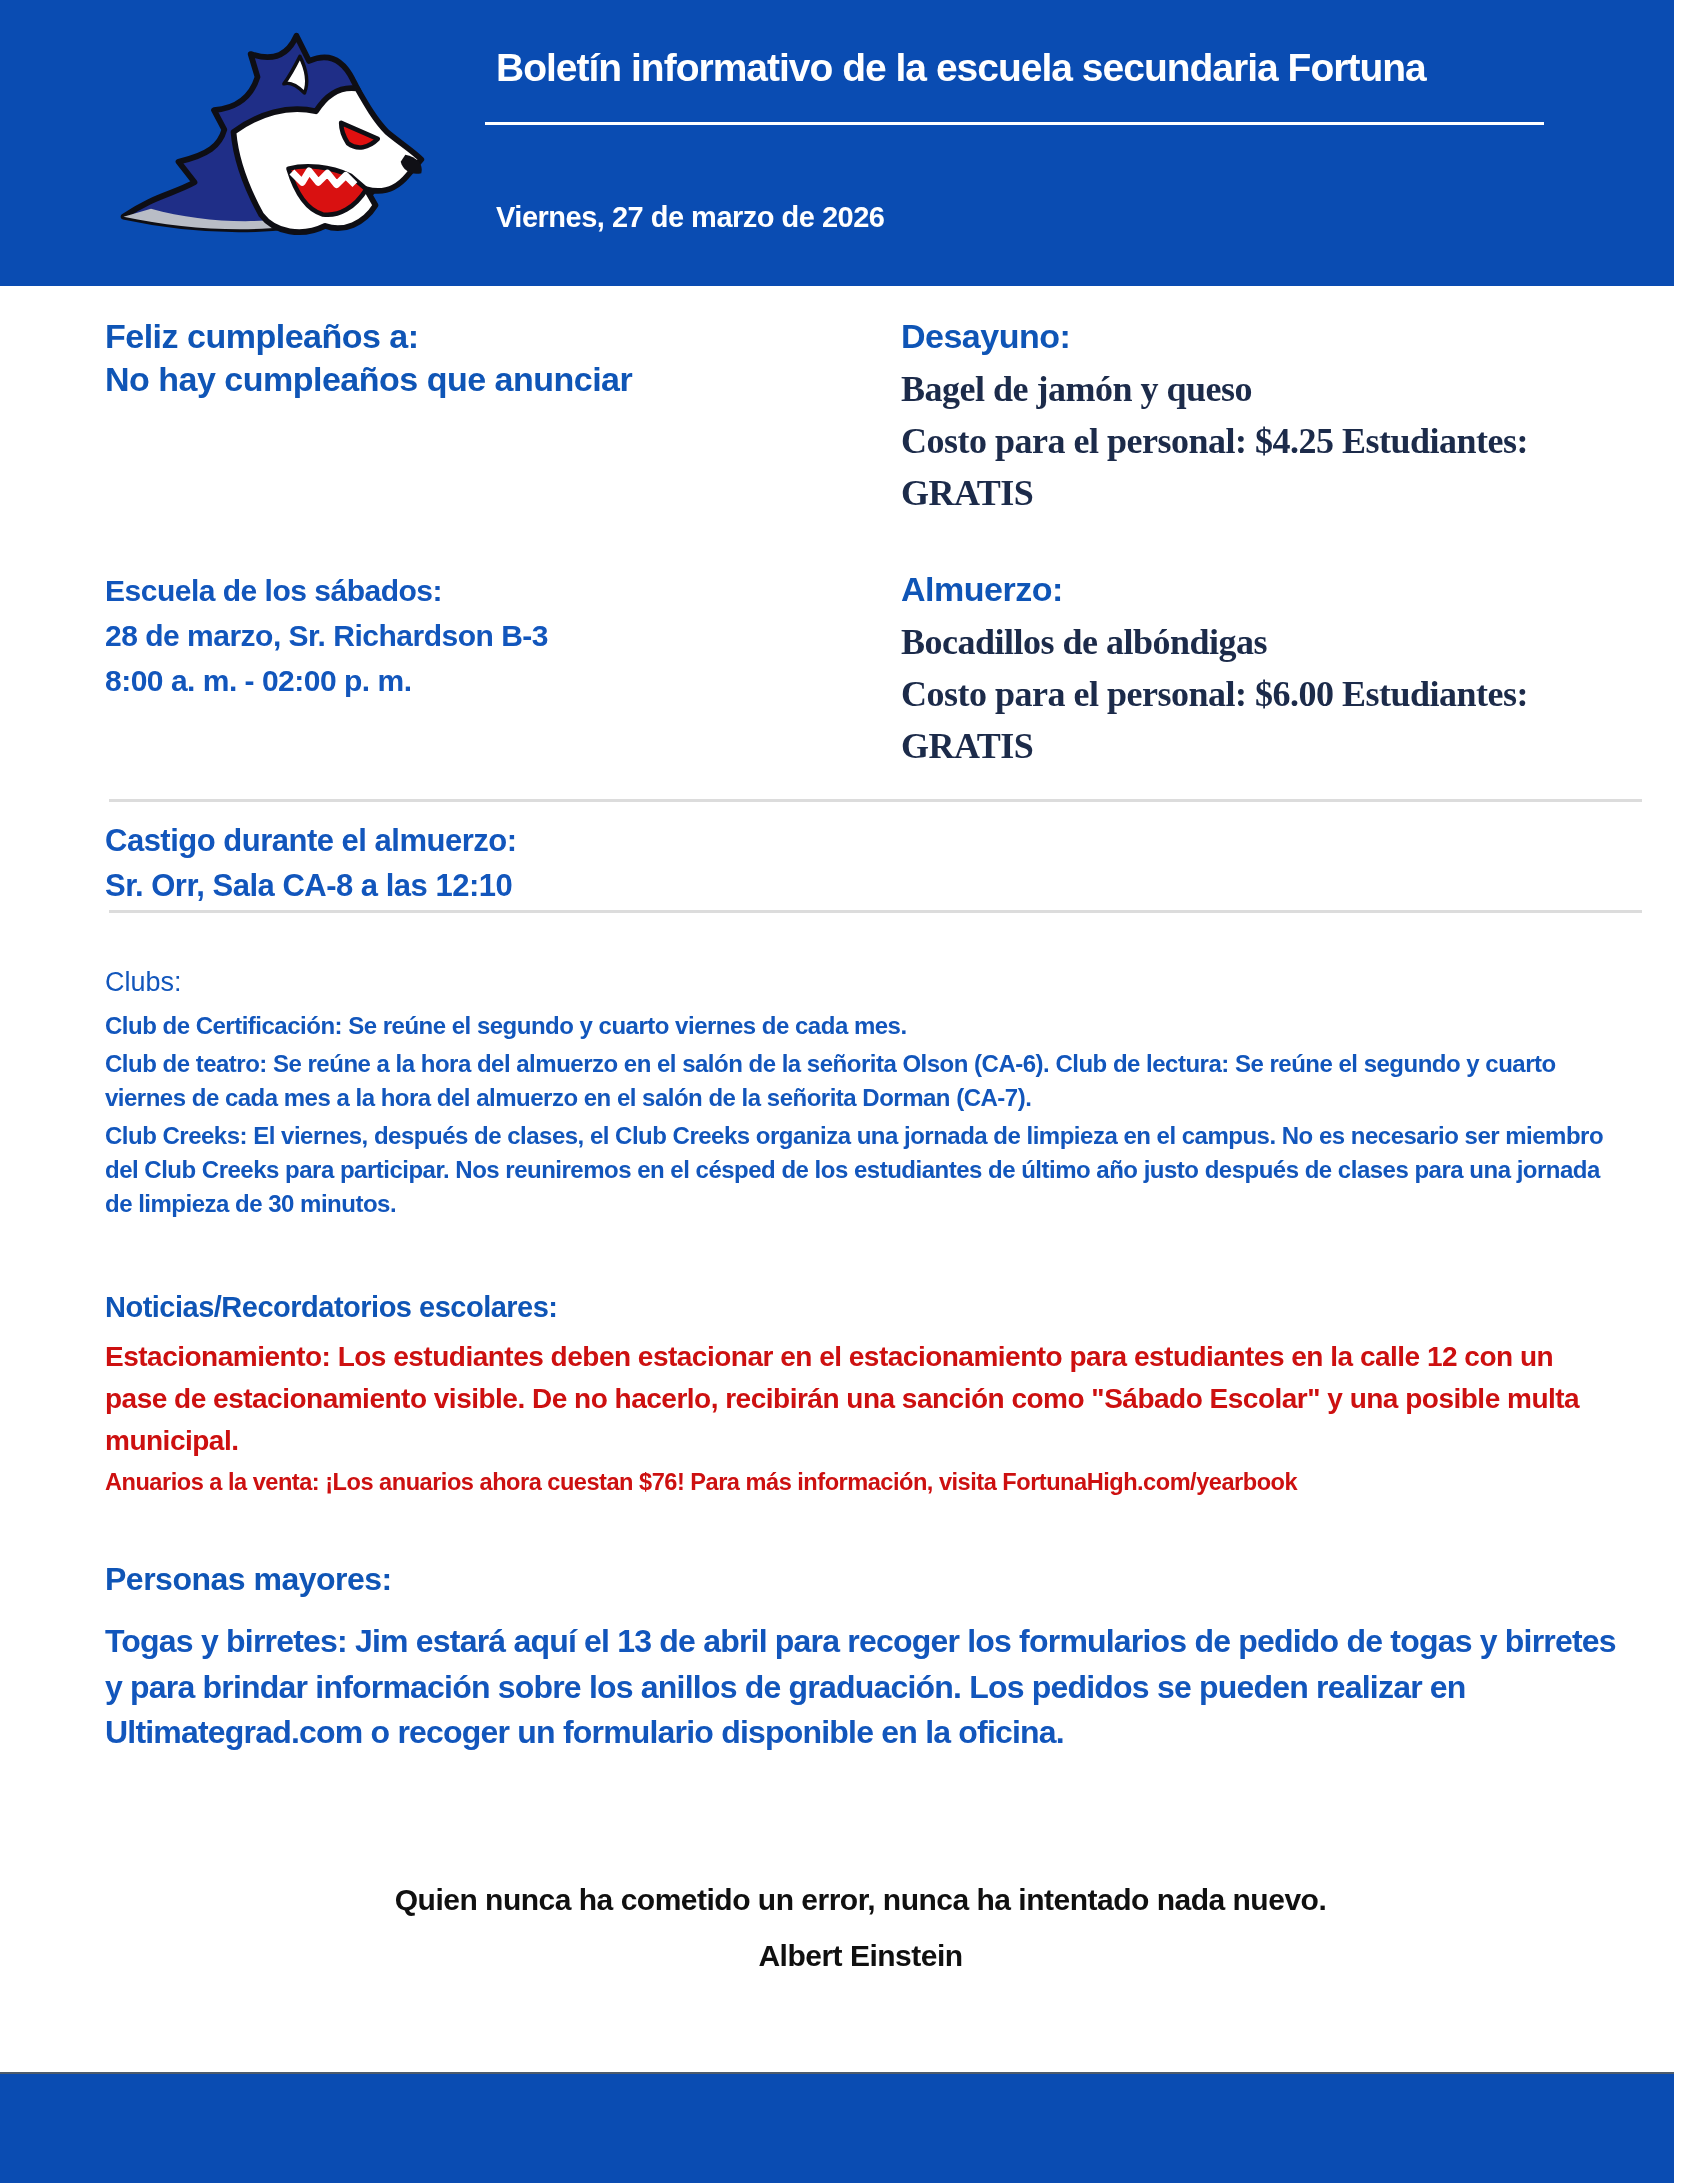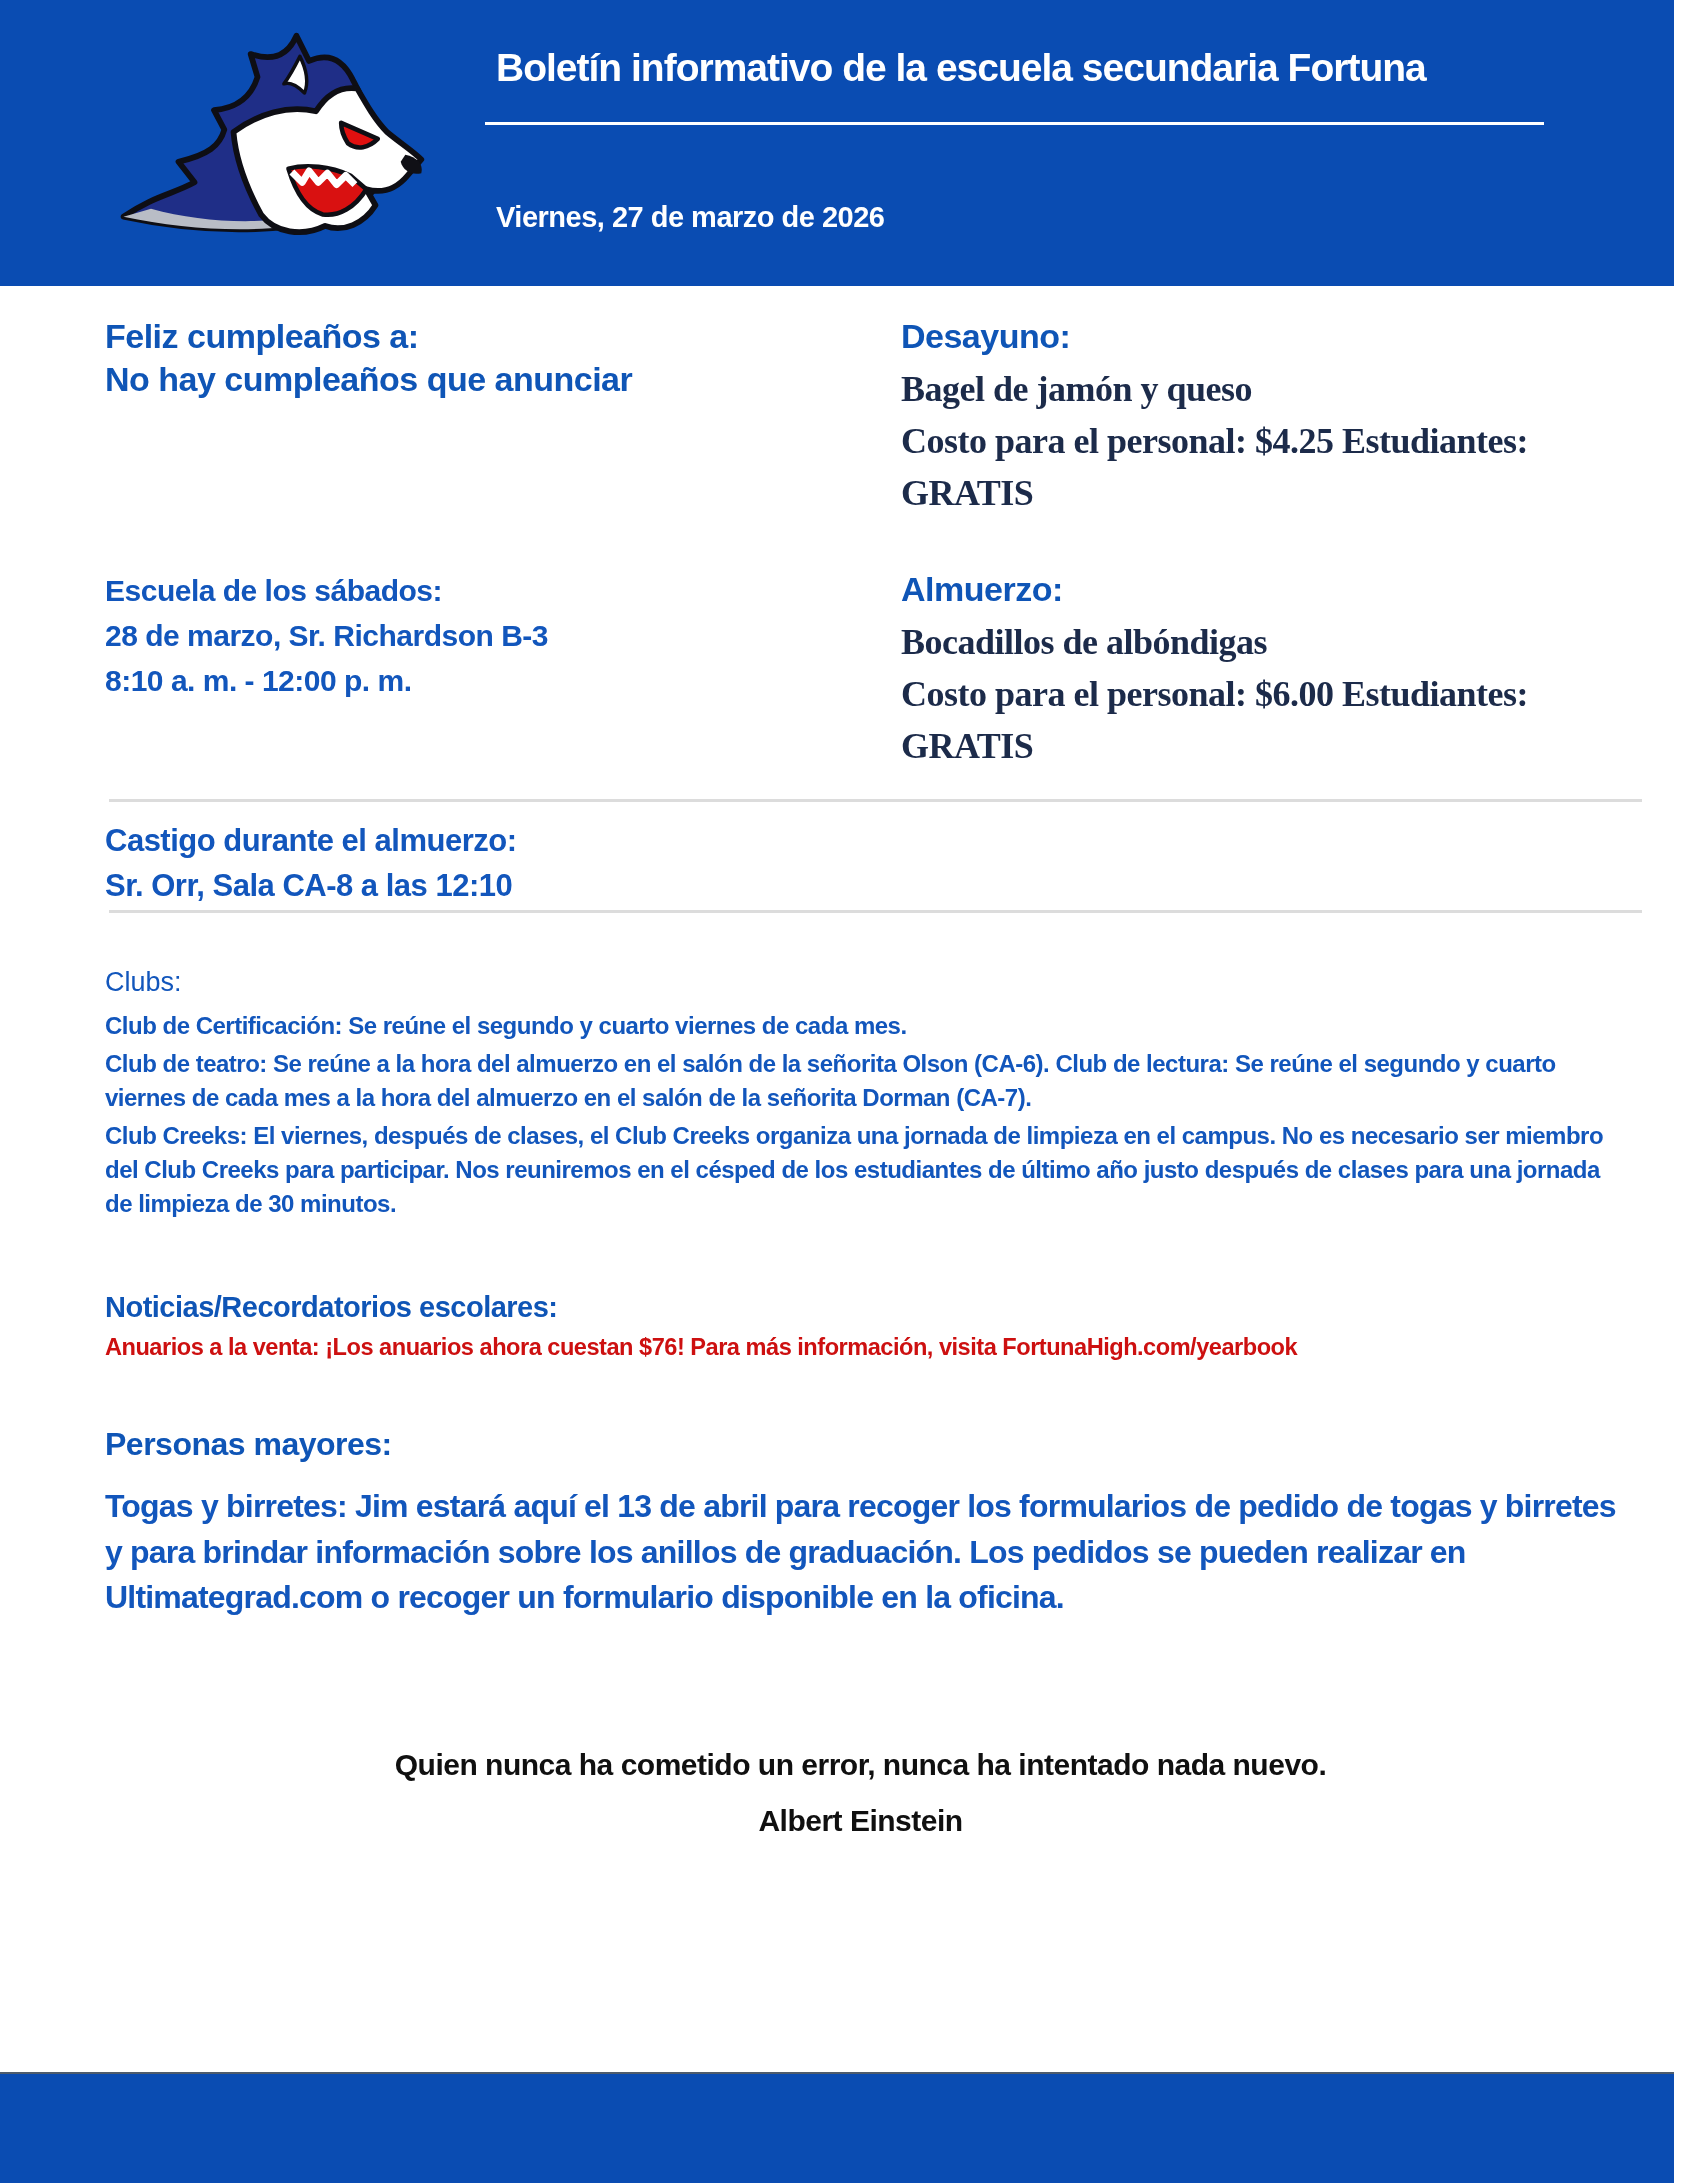--- a/index.html
+++ b/index.html
@@ -118,21 +118,21 @@
         <div class="h-blue">Desayuno:</div>
         <div class="navy-line menu-item">Bagel de jamón y queso</div>
         <div class="navy-line">Costo para el personal: $4.25 Estudiantes: GRATIS</div>
       </div>
     </div>
 
     <div class="cols row2">
       <div>
         <div class="blue-cond sat-line">Escuela de los sábados:</div>
         <div class="blue-cond sat-line">28 de marzo, Sr. Richardson B-3</div>
-        <div class="blue-cond sat-line">8:10 a. m. - 12:00 p. m.</div>
+        <div class="blue-cond sat-line">8:00 a. m. - 02:00 p. m.</div>
       </div>
       <div>
         <div class="h-blue">Almuerzo:</div>
         <div class="navy-line menu-item">Bocadillos de albóndigas</div>
         <div class="navy-line">Costo para el personal: $6.00 Estudiantes: GRATIS</div>
       </div>
     </div>
 
     <hr class="rule">
 
@@ -145,20 +145,21 @@
 
     <div class="clubs">
       <div class="clubs-heading">Clubs:</div>
       <p>Club de Certificación: Se reúne el segundo y cuarto viernes de cada mes.</p>
       <p>Club de teatro: Se reúne a la hora del almuerzo en el salón de la señorita Olson (CA-6). Club de lectura: Se reúne el segundo y cuarto viernes de cada mes a la hora del almuerzo en el salón de la señorita Dorman (CA-7).</p>
       <p>Club Creeks: El viernes, después de clases, el Club Creeks organiza una jornada de limpieza en el campus. No es necesario ser miembro del Club Creeks para participar. Nos reuniremos en el césped de los estudiantes de último año justo después de clases para una jornada de limpieza de 30 minutos.</p>
     </div>
 
     <div class="news">
       <div class="news-heading">Noticias/Recordatorios escolares:</div>
+      <div class="news-parking">Estacionamiento: Los estudiantes deben estacionar en el estacionamiento para estudiantes en la calle 12 con un pase de estacionamiento visible. De no hacerlo, recibirán una sanción como "Sábado Escolar" y una posible multa municipal.</div>
       <div class="news-yearbook">Anuarios a la venta: ¡Los anuarios ahora cuestan $76! Para más información, visita FortunaHigh.com/yearbook</div>
     </div>
 
     <div class="seniors">
       <div class="seniors-heading">Personas mayores:</div>
       <div class="seniors-body">Togas y birretes: Jim estará aquí el 13 de abril para recoger los formularios de pedido de togas y birretes y para brindar información sobre los anillos de graduación. Los pedidos se pueden realizar en Ultimategrad.com o recoger un formulario disponible en la oficina.</div>
     </div>
 
     <div class="quote">
       <div class="quote-text">Quien nunca ha cometido un error, nunca ha intentado nada nuevo.</div>

